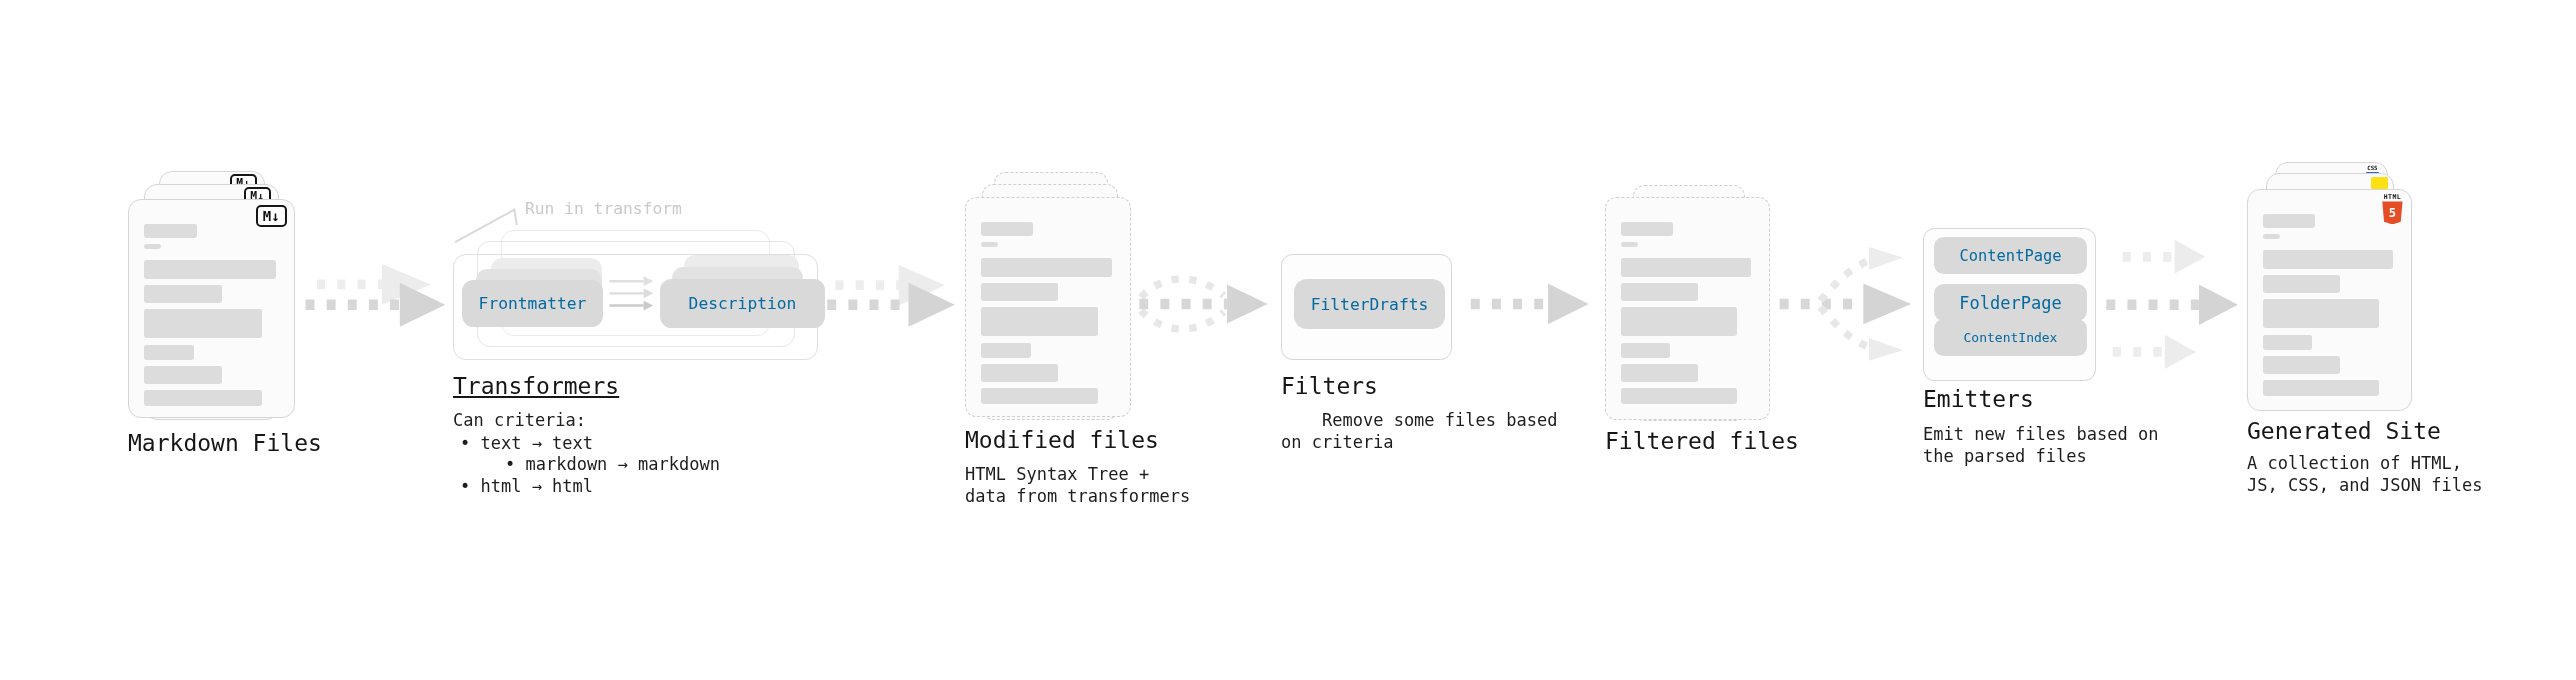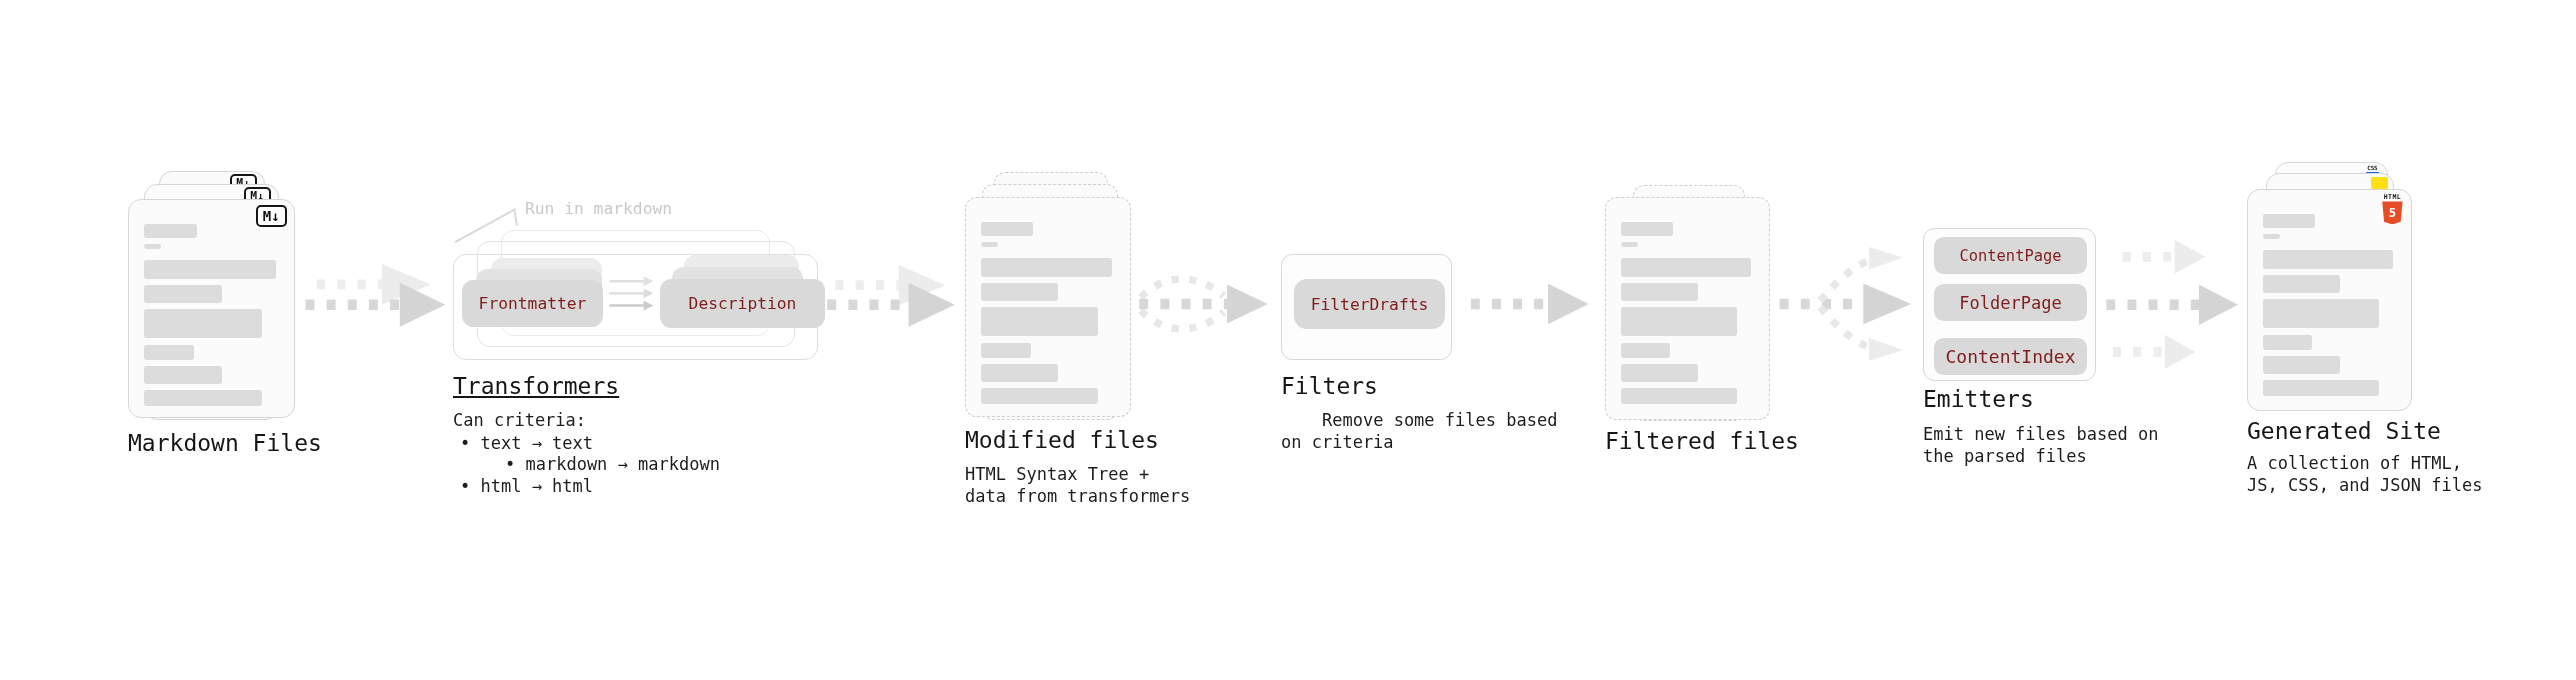--- a/index.html
+++ b/index.html
@@ -36,21 +36,21 @@
   .css-badge{position:absolute;right:6.5px;top:1.6px;width:16.3px;text-align:center;}
   .css-word{font-size:5.7px;font-weight:bold;color:#111;line-height:6.5px;}
   .css-bar{width:13px;height:2.4px;margin:0.8px auto 0;background:#2563eb;border-radius:0.8px;}
 
   
   .obox{position:absolute;border:1.6px solid #dedede;border-radius:13px;background:transparent;box-sizing:border-box;}
   .obox.l2{border-color:#e5e5e5;}
   .obox.l3{border-color:#ebebeb;}
   .wbox{position:absolute;border:1.6px solid #d6d6d6;border-radius:11.4px;background:#fdfdfd;box-sizing:border-box;}
   .pill{position:absolute;background:#d9d9d9;border-radius:11.4px;display:flex;align-items:center;justify-content:center;
-        font-size:16.3px;color:#7f1d1d;box-sizing:border-box;}
+        font-size:16.3px;color:#0369a1;box-sizing:border-box;}
   .pill.g2{background:#e2e2e2;}
   .pill.g3{background:#ececec;}
   .pill.big{border-radius:13px;}
 
   
   .hlabel{position:absolute;font-size:23px;font-weight:500;color:#161616;white-space:nowrap;}
   .caption{position:absolute;font-size:17px;line-height:22px;color:#1d1d1d;white-space:nowrap;}
   .annotation{position:absolute;font-size:16.3px;color:#c9c9c9;white-space:nowrap;}
 
   
@@ -139,21 +139,21 @@
           <span></span>
       </div>
     </div>
     <div class="hlabel" style="left:128px;top:430px;">Markdown Files</div>
   </div>
 
   <div class="stage">
     <div class="obox l3" style="left:501px;top:230px;width:269px;height:106px;"></div>
     <div class="obox l2" style="left:477px;top:241px;width:318px;height:106px;"></div>
     <div class="obox" style="left:453px;top:254px;width:365px;height:106px;"></div>
-    <div class="annotation" style="left:525px;top:199px;">Run in markdown</div>
+    <div class="annotation" style="left:525px;top:199px;">Run in transform</div>
     <div class="pill g3" style="left:491px;top:258px;width:111px;height:39px;"></div>
     <div class="pill g2" style="left:476px;top:269px;width:126px;height:42px;"></div>
     <div class="pill" style="left:462px;top:280px;width:141px;height:47px;">Frontmatter</div>
     <div class="pill g3" style="left:684px;top:255px;width:115px;height:39px;"></div>
     <div class="pill g2" style="left:672px;top:267px;width:131px;height:42px;"></div>
     <div class="pill" style="left:660px;top:279px;width:165px;height:49px;">Description</div>
     <div class="hlabel" style="left:453px;top:373px;text-decoration:underline;">Transformers</div>
     <div class="caption" style="left:453px;top:409px;">Can criteria:</div>
     <div class="caption" style="left:460px;top:432px;">• text → text</div>
     <div class="caption" style="left:460px;top:453px;margin-left:45px;">• markdown → markdown</div>
@@ -202,21 +202,21 @@
           <span></span>
       </div>
     </div>
     <div class="hlabel" style="left:1605px;top:428px;">Filtered files</div>
   </div>
 
   <div class="stage">
     <div class="wbox" style="left:1923px;top:228px;width:173px;height:153px;"></div>
     <div class="pill" style="left:1934px;top:237px;width:153px;height:37px;border-radius:9.8px;font-size:15.4px;">ContentPage</div>
     <div class="pill" style="left:1934px;top:284px;width:153px;height:37px;border-radius:9.8px;font-size:17px;">FolderPage</div>
-    <div class="pill" style="left:1934px;top:338px;width:153px;height:37px;border-radius:9.8px;font-size:18px;">ContentIndex</div>
+    <div class="pill" style="left:1934px;top:319px;width:153px;height:37px;border-radius:9.8px;font-size:13px;">ContentIndex</div>
     <div class="hlabel" style="left:1923px;top:386px;">Emitters</div>
     <div class="caption" style="left:1923px;top:423px;">Emit new files based on</div>
     <div class="caption" style="left:1923px;top:445px;">the parsed files</div>
   </div>
 
   <div class="stage">
     <div class="card" style="left:2275px;top:162px;width:113px;height:236px;">
       <div class="css-badge">
         <div class="css-word">CSS</div>
         <div class="css-bar"></div>

